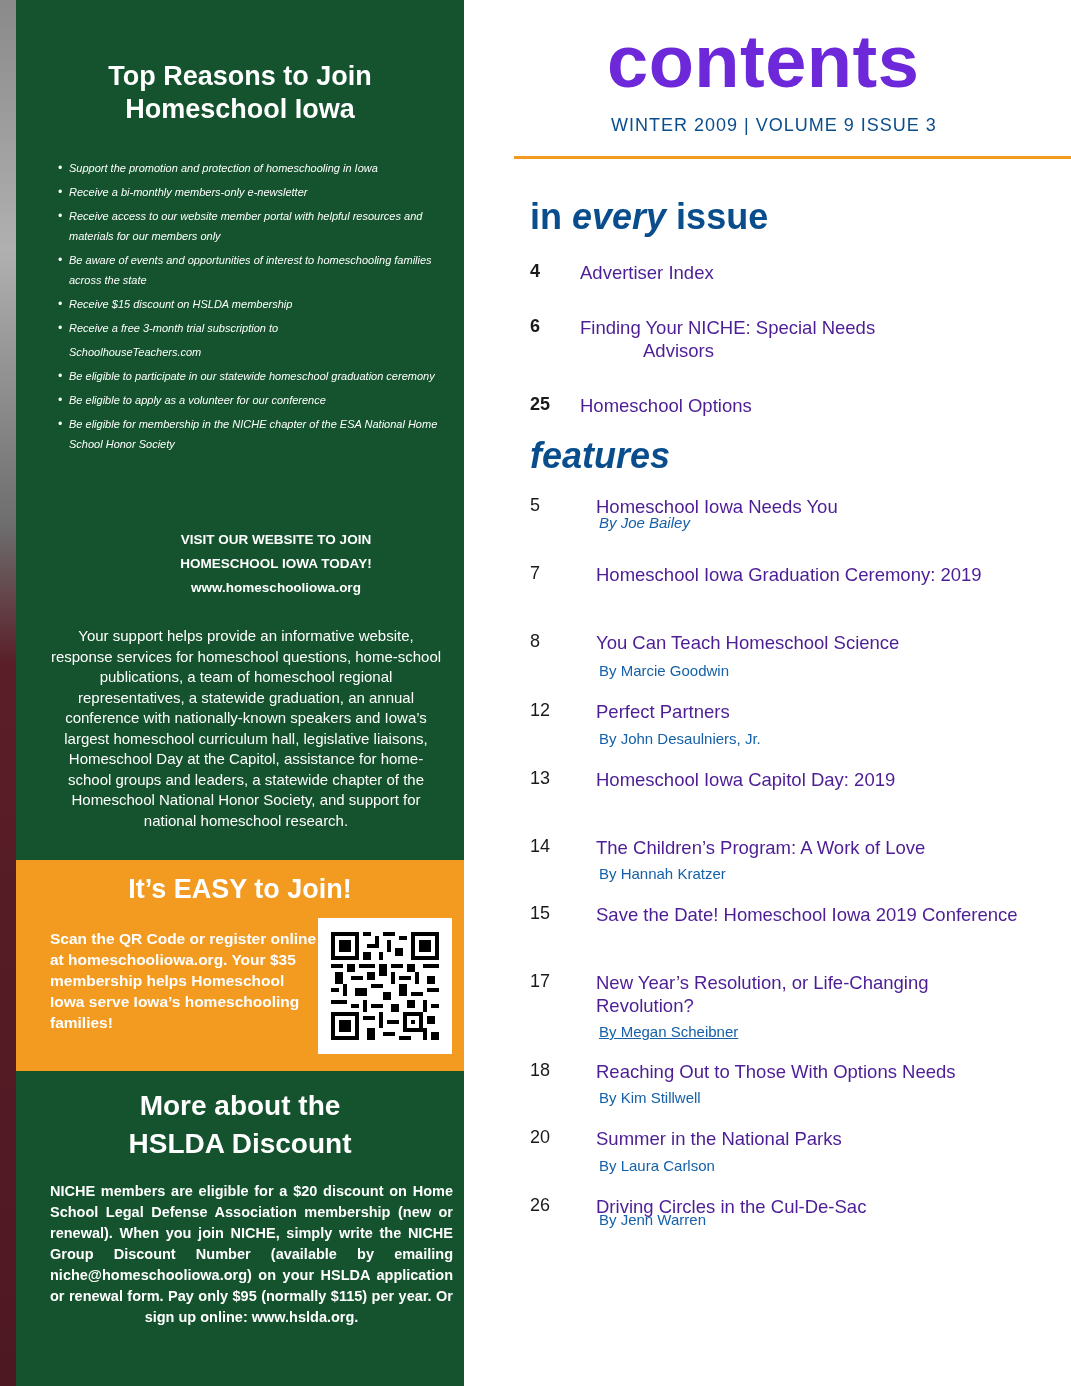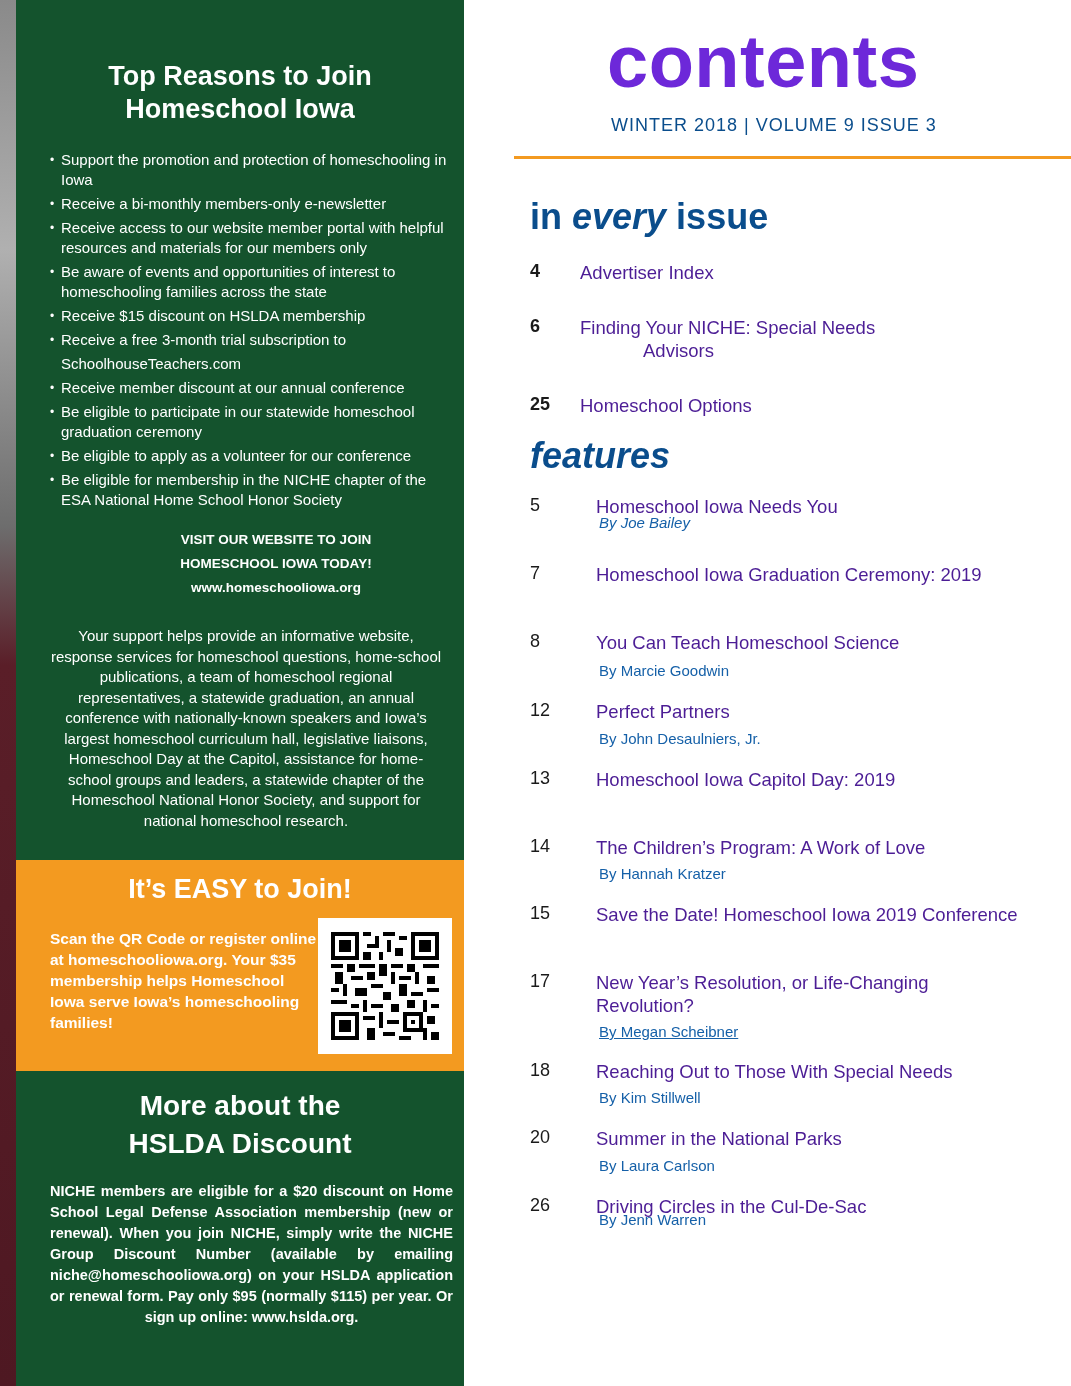--- a/index.html
+++ b/index.html
@@ -2,21 +2,21 @@
 <html><head>
 <meta charset="utf-8">
 <style>
   html, body { margin:0; padding:0; }
   body { width:1071px; height:1386px; position:relative; overflow:hidden; background:#ffffff; font-family:"Liberation Sans", sans-serif; }
   .edge { position:absolute; left:0; top:0; width:16px; height:1386px;
     background: linear-gradient(180deg, #8a8a8a 0%, #b0b0b0 18%, #6d6d6d 38%, #5a1e28 48%, #4e1822 100%); }
   .sidebar { position:absolute; left:16px; top:0; width:448px; height:1386px; background:#14532d; color:#fff; }
   .blue-top { position:absolute; left:0; top:0; width:448px; height:860px; }
   .top-title { position:absolute; left:0; top:60px; width:448px; text-align:center; font-weight:bold; font-size:27px; line-height:33px; }
-  .reasons { position:absolute; left:34px; top:150px; width:405px; margin:0; padding:0; list-style:none; font-size:15px; line-height:20px; }
+  .reasons { position:absolute; left:34px; top:150px; width:405px; margin:8px; padding:0; list-style:none; font-size:11px; line-height:20px;font-style:italic; }
   .reasons li { position:relative; padding-left:11px; margin-bottom:4px; }
   .reasons li::before { content:"•"; position:absolute; left:0; top:0; font-size:12px; }
   .reasons li.nobullet::before { content:""; }
   .visit { position:absolute; left:0; top:528px; width:448px; text-align:center; font-weight:bold; font-size:13.5px; line-height:24px;padding-left:36px; }
   .support { position:absolute; left:34px; top:626px; width:392px; text-align:center; font-size:15px; line-height:20.5px; }
   .orange { position:absolute; left:0; top:860px; width:448px; height:211px; background:#f39a20; }
   .easy-title { position:absolute; left:0; top:10px; width:448px; text-align:center; font-weight:bold; font-size:27px; line-height:38px; }
   .easy-text { position:absolute; left:34px; top:68px; width:270px; font-weight:bold; font-size:15.5px; line-height:21px; }
   .qr { position:absolute; left:302px; top:58px; width:134px; height:136px; background:#fff; }
   .qr svg { position:absolute; left:13px; top:13px; }
@@ -47,21 +47,20 @@
       <div>Homeschool Iowa</div>
     </div>
     <ul class="reasons">
       <li>Support the promotion and protection of homeschooling in Iowa</li>
       <li>Receive a bi-monthly members-only e-newsletter</li>
       <li>Receive access to our website member portal with helpful resources and materials for our members only</li>
       <li>Be aware of events and opportunities of interest to homeschooling families across the state</li>
       <li>Receive $15 discount on HSLDA membership</li>
       <li>Receive a free 3-month trial subscription to</li>
       <li class="nobullet">SchoolhouseTeachers.com</li>
-      <li>Receive member discount at our annual conference</li>
       <li>Be eligible to participate in our statewide homeschool graduation ceremony</li>
       <li>Be eligible to apply as a volunteer for our conference</li>
       <li>Be eligible for membership in the NICHE chapter of the ESA National Home School Honor Society</li>
     </ul>
     <div class="visit">
       <div>VISIT OUR WEBSITE TO JOIN</div>
       <div>HOMESCHOOL IOWA TODAY!</div>
       <div>www.homeschooliowa.org</div>
     </div>
     <div class="support">Your support helps provide an informative website, response services for homeschool questions, home-school publications, a team of homeschool regional representatives, a statewide graduation, an annual conference with nationally-known speakers and Iowa’s largest homeschool curriculum hall, legislative liaisons, Homeschool Day at the Capitol, assistance for home-school groups and leaders, a statewide chapter of the Homeschool National Honor Society, and support for national homeschool research.</div>
@@ -143,21 +142,21 @@
     <div class="hslda-title">
       <div>More about the</div>
       <div>HSLDA Discount</div>
     </div>
     <div class="hslda-text">NICHE members are eligible for a $20 discount on Home School Legal Defense Association membership (new or renewal). When you join NICHE, simply write the NICHE Group Discount Number (available by emailing niche@homeschooliowa.org) on your HSLDA application or renewal form. Pay only $95 (normally $115) per year. Or sign up online: www.hslda.org.</div>
   </div>
 </div>
 
 <div class="main">
   <div class="contents-title">contents</div>
-  <div class="issue-line">WINTER 2018 | VOLUME 9 ISSUE 3</div>
+  <div class="issue-line">WINTER 2009 | VOLUME 9 ISSUE 3</div>
   <div class="rule"></div>
 
   <div class="section-h" style="top:196px;"><span>in </span><em>every</em><span> issue</span></div>
 
   <div class="entry" style="top:261px;">
     <span class="num b">4</span>
     <span class="ttl" style="left:50px;">Advertiser Index</span>
   </div>
   <div class="entry" style="top:316px;">
     <span class="num b">6</span>
@@ -203,21 +202,21 @@
     <span class="num">15</span>
     <span class="ttl">Save the Date! Homeschool Iowa 2019 Conference</span>
   </div>
   <div class="entry" style="top:971px;">
     <span class="num">17</span>
     <span class="ttl" style="width:360px;">New Year’s Resolution, or Life-Changing Revolution?</span>
     <span class="by" style="top:52px;text-decoration:underline;">By Megan Scheibner</span>
   </div>
   <div class="entry" style="top:1060px;">
     <span class="num">18</span>
-    <span class="ttl">Reaching Out to Those With Special Needs</span>
+    <span class="ttl">Reaching Out to Those With Options Needs</span>
     <span class="by" style="top:29px;">By Kim Stillwell</span>
   </div>
   <div class="entry" style="top:1127px;">
     <span class="num">20</span>
     <span class="ttl">Summer in the National Parks</span>
     <span class="by" style="top:30px;">By Laura Carlson</span>
   </div>
   <div class="entry" style="top:1195px;">
     <span class="num">26</span>
     <span class="ttl">Driving Circles in the Cul-De-Sac</span>

